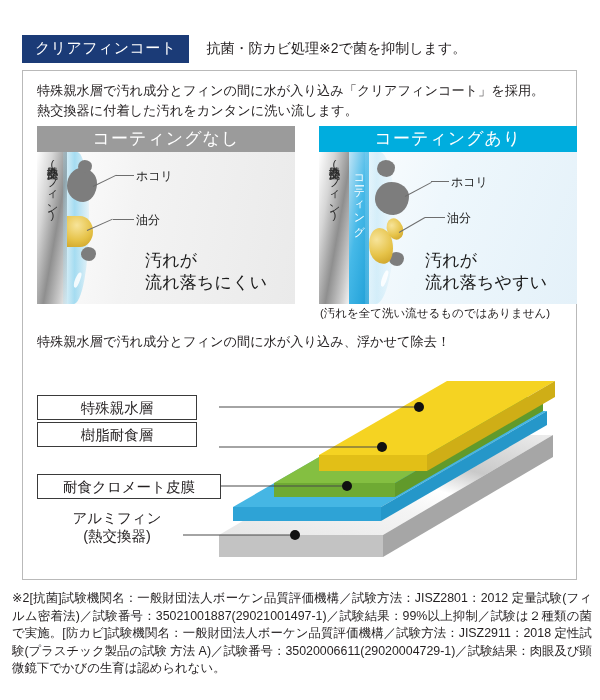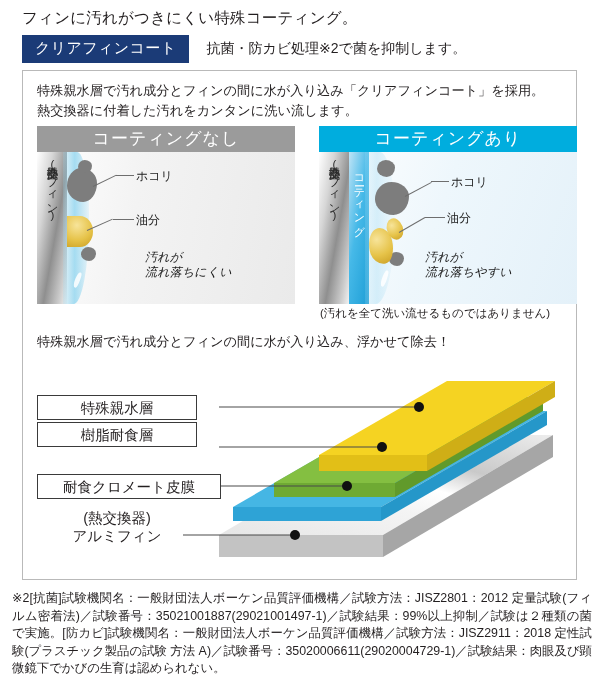--- a/index.html
+++ b/index.html
@@ -96,21 +96,21 @@
 
   .droplet{position:absolute;background:#ffffff;opacity:.85;}
 
   
   .blob{position:absolute;background:#7d7d7d;}
   .blob.b1{border-radius:48% 52% 46% 54%/52% 44% 56% 48%;}
   .oil2{position:absolute;
     background:radial-gradient(circle at 38% 30%,#f7e49a 0%,#e6c349 55%,#c99d22 100%);}
 
   .ptext{
-    position:absolute;font-size:12px;line-height:1.28;color:#1a1a1a;letter-spacing:.2px;font-style:italic;
+    position:absolute;font-size:17px;line-height:1.28;color:#1a1a1a;letter-spacing:.2px;
   }
   .lead{position:absolute;font-size:12px;color:#1a1a1a;white-space:nowrap;}
   .lline{position:absolute;background:#6e6e6e;height:1px;transform-origin:left center;}
 
   .pcaption{
     position:absolute;left:269px;top:180px;width:258px;
     text-align:center;font-size:11.5px;color:#231f20;white-space:nowrap;
   }
 
   
@@ -136,21 +136,20 @@
     position:absolute;left:12px;top:590px;width:580px;
     font-size:12.4px;line-height:1.42;color:#231f20;
     text-align:justify;
   }
 </style>
 </head>
 <body>
 
 <div class="page">
 
-  <div class="headline">フィンに汚れがつきにくい特殊コーティング。</div>
 
   <div class="badgerow">
     <div class="badge">クリアフィンコート</div>
     <div class="badge-note">抗菌・防カビ処理※2で菌を抑制します。</div>
   </div>
 
   <div class="box">
 
     <div class="intro">
       <div>特殊親水層で汚れ成分とフィンの間に水が入り込み「クリアフィンコート」を採用。</div>
@@ -281,20 +280,20 @@
         <circle cx="359" cy="90" r="5" fill="#111"></circle>
         <circle cx="324" cy="129" r="5" fill="#111"></circle>
         <circle cx="272" cy="178" r="5" fill="#111"></circle>
       </svg>
 
       <div class="lbox" style="left:14px;top:38px;width:160px;">特殊親水層</div>
       <div class="lbox" style="left:14px;top:65px;width:160px;">樹脂耐食層</div>
       <div class="lbox" style="left:14px;top:117px;width:184px;">耐食クロメート皮膜</div>
 
       <div class="plainlabel" style="left:14px;top:152px;width:160px;">
+        <div>アルミフィン</div>
         <div>(熱交換器)</div>
-        <div>アルミフィン</div>
       </div>
     </div>
   </div>
 
   <div class="foot">※2[抗菌]試験機関名：一般財団法人ボーケン品質評価機構／試験方法：JISZ2801：2012 定量試験(フィルム密着法)／試験番号：35021001887(29021001497-1)／試験結果：99%以上抑制／試験は２種類の菌で実施。[防カビ]試験機関名：一般財団法人ボーケン品質評価機構／試験方法：JISZ2911：2018 定性試験(プラスチック製品の試験 方法 A)／試験番号：35020006611(29020004729-1)／試験結果：肉眼及び顕微鏡下でかびの生育は認められない。</div>
 </div>
 
 </body></html>

